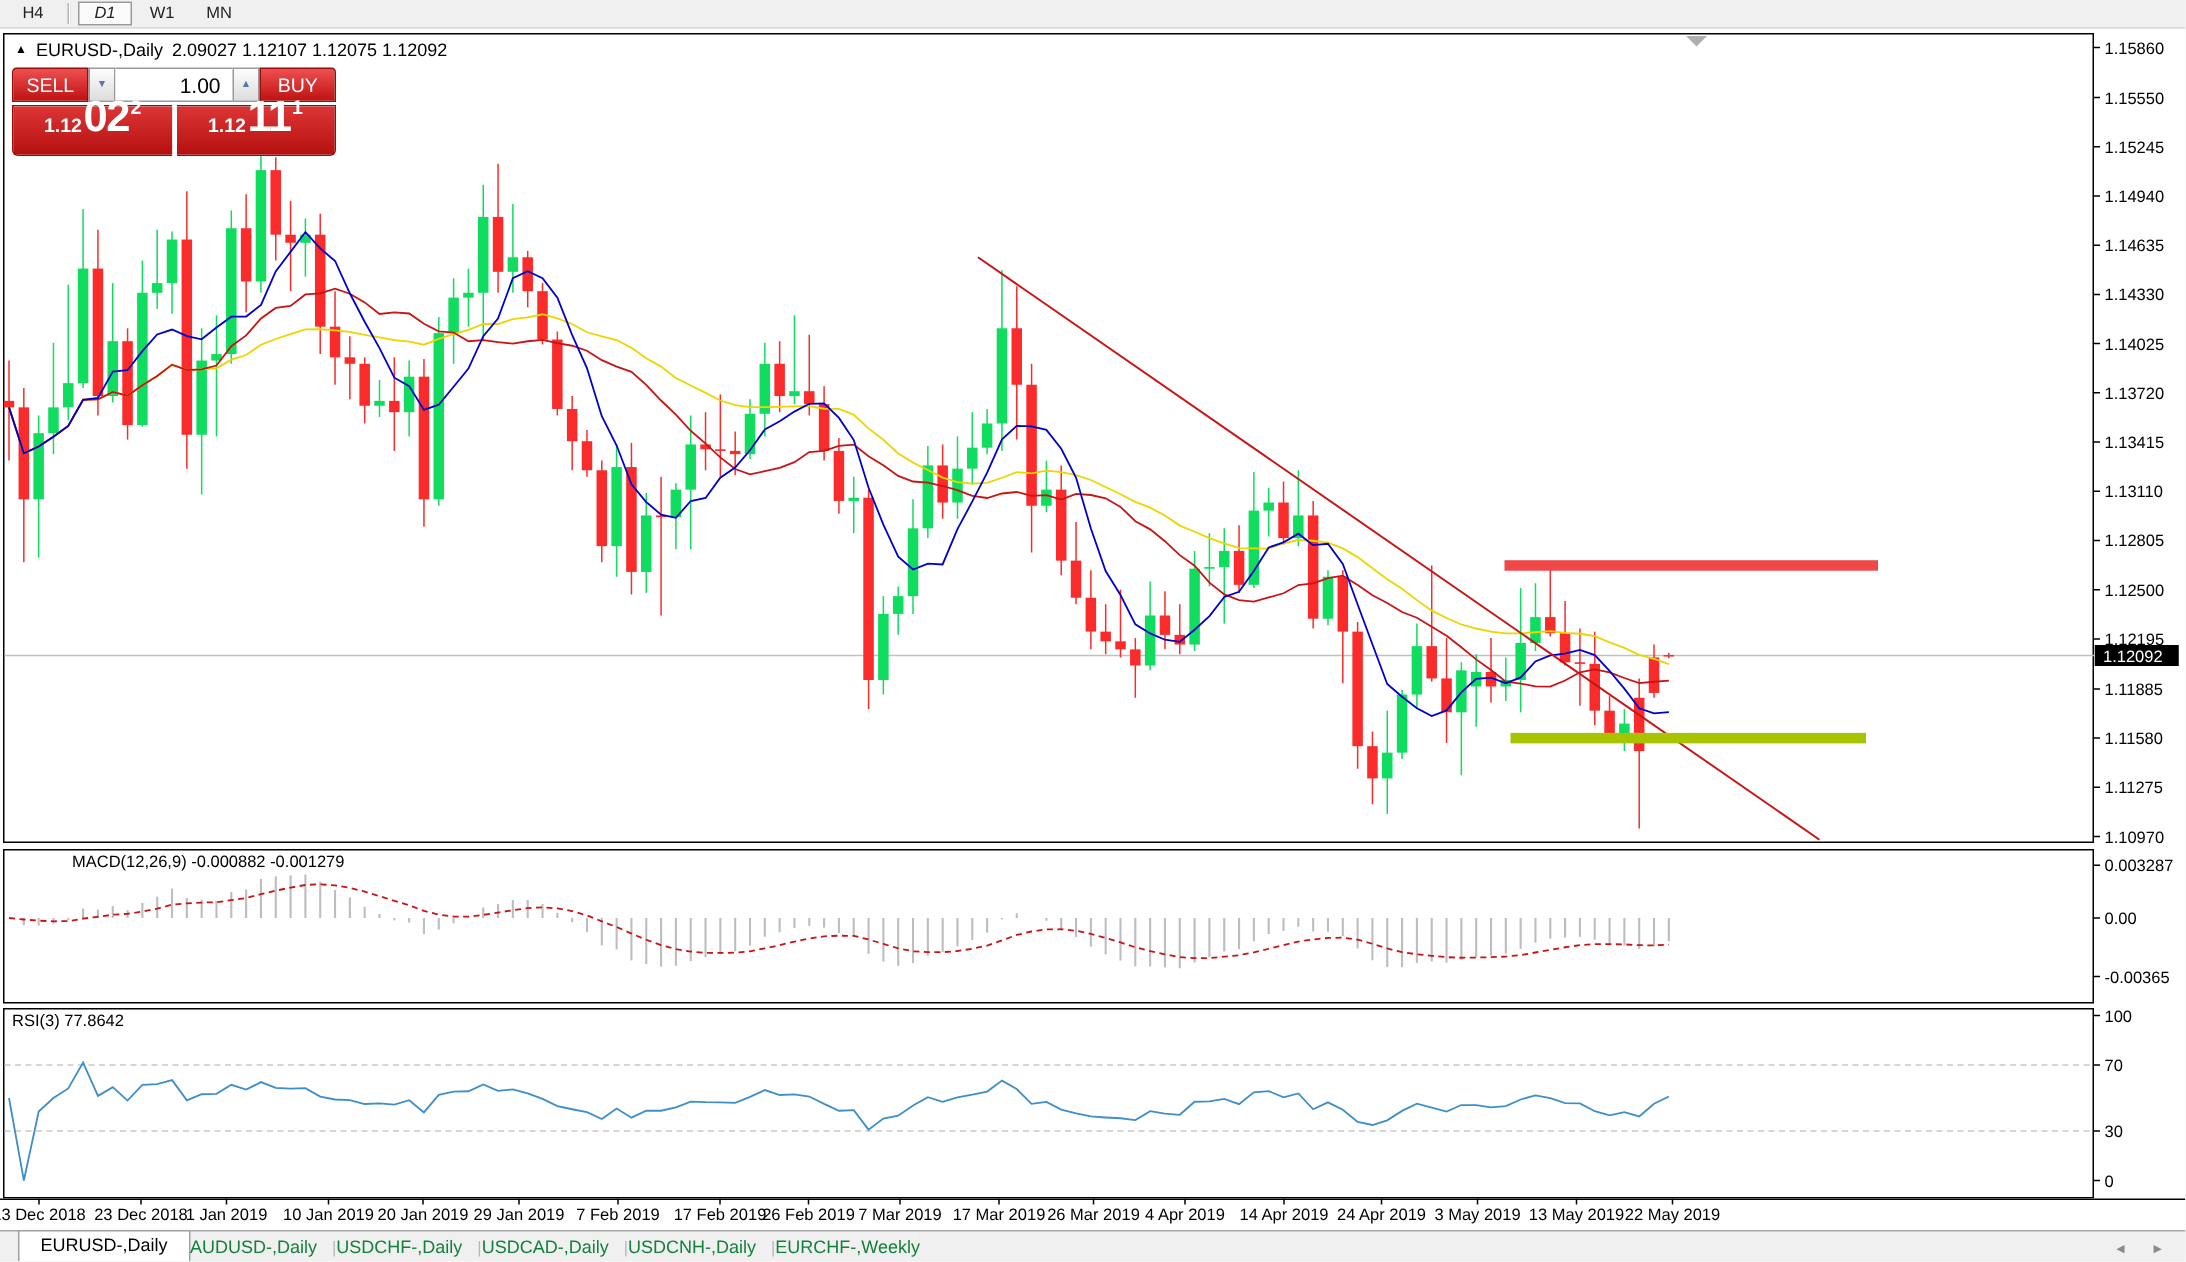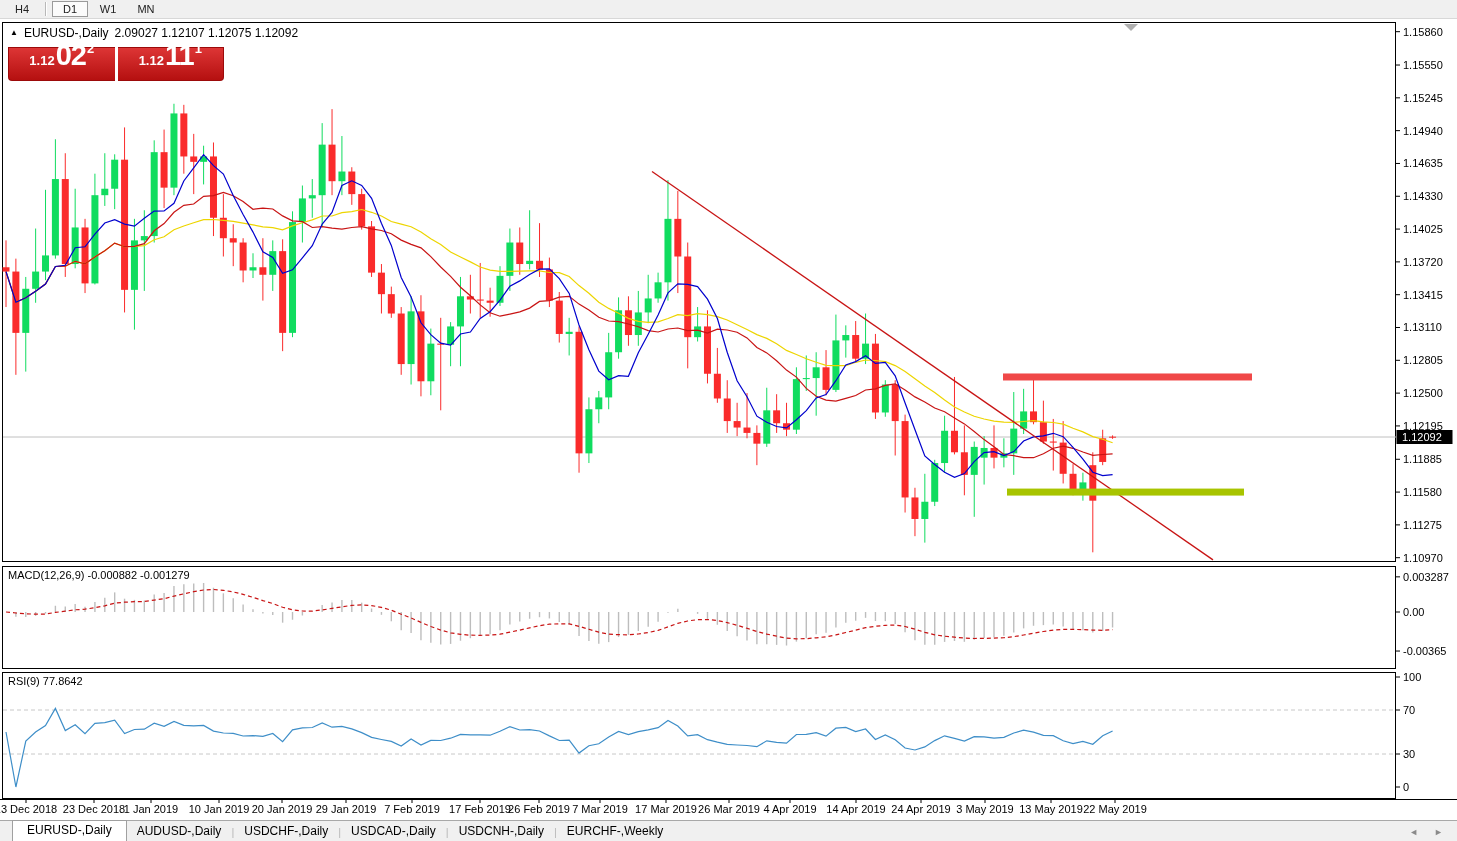--- a/index.html
+++ b/index.html
@@ -1,57 +1,57 @@
 <!DOCTYPE html>
 <html><head>
 <meta charset="utf-8">
 <style>
   html,body{margin:0;padding:0;background:#f0f0f0;font-family:"Liberation Sans",sans-serif;}
   .app{position:relative;width:1457px;height:841px;background:#fff;overflow:hidden;}
   
   .toolbar{position:absolute;left:0;top:0;width:1457px;height:19px;background:#f0f0f0;display:flex;align-items:stretch;padding-left:3px;box-sizing:border-box;border-bottom:1px solid #d8d8d8;z-index:10;}
   .tf-btn{min-width:24px;padding:0 5px;font-size:11px;color:#222;display:flex;align-items:center;justify-content:center;border:1px solid transparent;margin:1px 1px;cursor:default;text-align:center;}
-  .tf-btn.active{background:#fbfbfb;border:1px solid #9a9a9a;}
+  .tf-btn.active{background:#fbfbfb;border:1px solid #9a9a9a;font-style:italic;}
   .toolbar-sep{width:1px;background:#b8b8b8;border-right:1px solid #fff;margin:2px 4px;}
   
   .panel{position:absolute;left:2px;width:1394px;background:#fff;border:1px solid #000;box-sizing:border-box;z-index:1;}
   #main-panel{top:22px;height:540px;}
   #macd-panel{top:566px;height:103px;}
   #rsi-panel{top:672px;height:127px;}
   .axis-col{position:absolute;left:1396px;top:22px;width:61px;height:777px;background:#fff;z-index:0;}
   .date-strip{position:absolute;left:0;top:799px;width:1457px;height:19px;background:#fff;border-top:1px solid #000;box-sizing:border-box;z-index:1;}
   
   #overlay{position:absolute;left:0;top:0;width:1457px;height:841px;z-index:3;pointer-events:none;}
   #overlay text{font-family:"Liberation Sans",sans-serif;font-size:11px;fill:#000;}
   
   .chart-header{position:absolute;left:10px;top:26px;z-index:5;font-size:12px;color:#000;display:flex;align-items:center;gap:6px;}
   .chart-header .mk{font-size:8px;position:relative;top:-1px;}
   
   .ind-label{position:absolute;left:8px;z-index:5;font-size:11px;color:#000;}
-  #macd-label{top:569px;}
+  #macd-label{top:569px;margin-left:40px;}
   #rsi-label{top:675px;}
   
   .tw{position:absolute;left:8px;top:45px;width:216px;z-index:6;}
   .tw-top{display:flex;height:23px;}
   .tw-sell,.tw-buy{width:51px;background:linear-gradient(#ee5050,#c01212);color:#fff;font-size:13px;display:flex;align-items:center;justify-content:center;border:1px solid #9c0a0a;box-sizing:border-box;cursor:pointer;}
   .tw-sell{border-radius:3px 0 0 0;}
   .tw-buy{border-radius:0 3px 0 0;}
   .tw-spin-btn{width:18px;background:linear-gradient(#fdfdfd,#dcdcdc);border:1px solid #9a9a9a;box-sizing:border-box;display:flex;align-items:center;justify-content:center;color:#5577aa;font-size:7px;cursor:pointer;}
   .tw-vol{flex:1;background:#fff;border-top:1px solid #9a9a9a;border-bottom:1px solid #9a9a9a;box-sizing:border-box;font-size:14px;color:#000;display:flex;align-items:center;justify-content:flex-end;padding-right:8px;}
   .tw-prices{display:flex;height:34px;margin-top:2px;}
   .tw-bid,.tw-ask{flex:1;background:linear-gradient(#dd3535,#b51010);color:#fff;display:flex;align-items:flex-end;justify-content:center;padding-bottom:12px;border:1px solid #9c0a0a;box-sizing:border-box;cursor:pointer;}
   .tw-bid{border-radius:0 0 0 4px;border-right:none;}
   .tw-ask{border-radius:0 0 4px 0;border-left:none;}
   .tw-div{width:3px;background:#fff;}
   .px-sm{font-size:13px;font-weight:bold;line-height:15px;}
   .px-big{font-size:29px;font-weight:bold;line-height:26px;letter-spacing:-1px;margin:0 1px;}
   .px-sup{font-size:13px;font-weight:bold;position:relative;top:-12px;}
   
   .tabbar{position:absolute;left:0;top:820px;width:1457px;height:21px;background:#f0f0f0;border-top:1px solid #a8a8a8;box-sizing:border-box;display:flex;align-items:flex-end;z-index:10;}
-  .tab{font-size:12px;color:#000000;padding:3px 10px 3px 10px;white-space:nowrap;cursor:pointer;}
+  .tab{font-size:12px;color:#15803d;padding:3px 10px 3px 0;white-space:nowrap;cursor:pointer;}
   .tab.active{background:#fff;color:#000;border:1px solid #a0a0a0;border-bottom:none;margin-left:12px;padding:2px 14px 4px 14px;}
   .tab-sep{color:#b8b8b8;font-size:11px;padding:3px 0;}
   .tab-arrows{margin-left:auto;margin-right:14px;color:#8a8a8a;font-size:9px;display:flex;gap:16px;align-items:center;padding-bottom:4px;}
 </style>
 </head>
 <body>
 
 <div class="app">
 
   <div class="toolbar" id="toolbar">
@@ -68,41 +68,52 @@
   <div class="axis-col"></div>
   <div class="date-strip"></div>
 
   <div class="chart-header">
     <span class="mk">▲</span>
     <span>EURUSD-,Daily</span>
     <span>2.09027 1.12107 1.12075 1.12092</span>
   </div>
 
   <div class="tw">
+    <div class="tw-top">
+      <div class="tw-sell">SELL</div>
+      <div class="tw-spin-btn">
+        <span>▼</span>
+      </div>
+      <div class="tw-vol">1.00</div>
+      <div class="tw-spin-btn">
+        <span>▲</span>
+      </div>
+      <div class="tw-buy">BUY</div>
+    </div>
     <div class="tw-prices">
       <div class="tw-bid">
         <span class="px-sm">1.12</span>
         <span class="px-big">02</span>
         <span class="px-sup">2</span>
       </div>
       <div class="tw-div"></div>
       <div class="tw-ask">
         <span class="px-sm">1.12</span>
         <span class="px-big">11</span>
         <span class="px-sup">1</span>
       </div>
     </div>
   </div>
 
   <div class="ind-label" id="macd-label">
     <span>MACD(12,26,9)</span>
     <span>-0.000882 -0.001279</span>
   </div>
   <div class="ind-label" id="rsi-label">
-    <span>RSI(9)</span>
+    <span>RSI(3)</span>
     <span>77.8642</span>
   </div>
 
   <svg id="overlay" xmlns="http://www.w3.org/2000/svg">
       <line x1="3" y1="437.00398406374546" x2="1396" y2="437.00398406374546" stroke="#C0C0C0" stroke-width="1"></line>
       <g>
         <line x1="6" y1="240.36653386454157" x2="6" y2="307.0597609561748" stroke="#FA2B2B" stroke-width="1"></line>
         <rect x="2.5" y="267.2589641434255" width="7" height="4.302788844620977" fill="#FA2B2B"></rect>
         <line x1="15.88" y1="258.6533864541834" x2="15.88" y2="374.82868525896333" stroke="#FA2B2B" stroke-width="1"></line>
         <rect x="12.38" y="271.56175298804646" width="7" height="61.31474103585697" fill="#FA2B2B"></rect>

